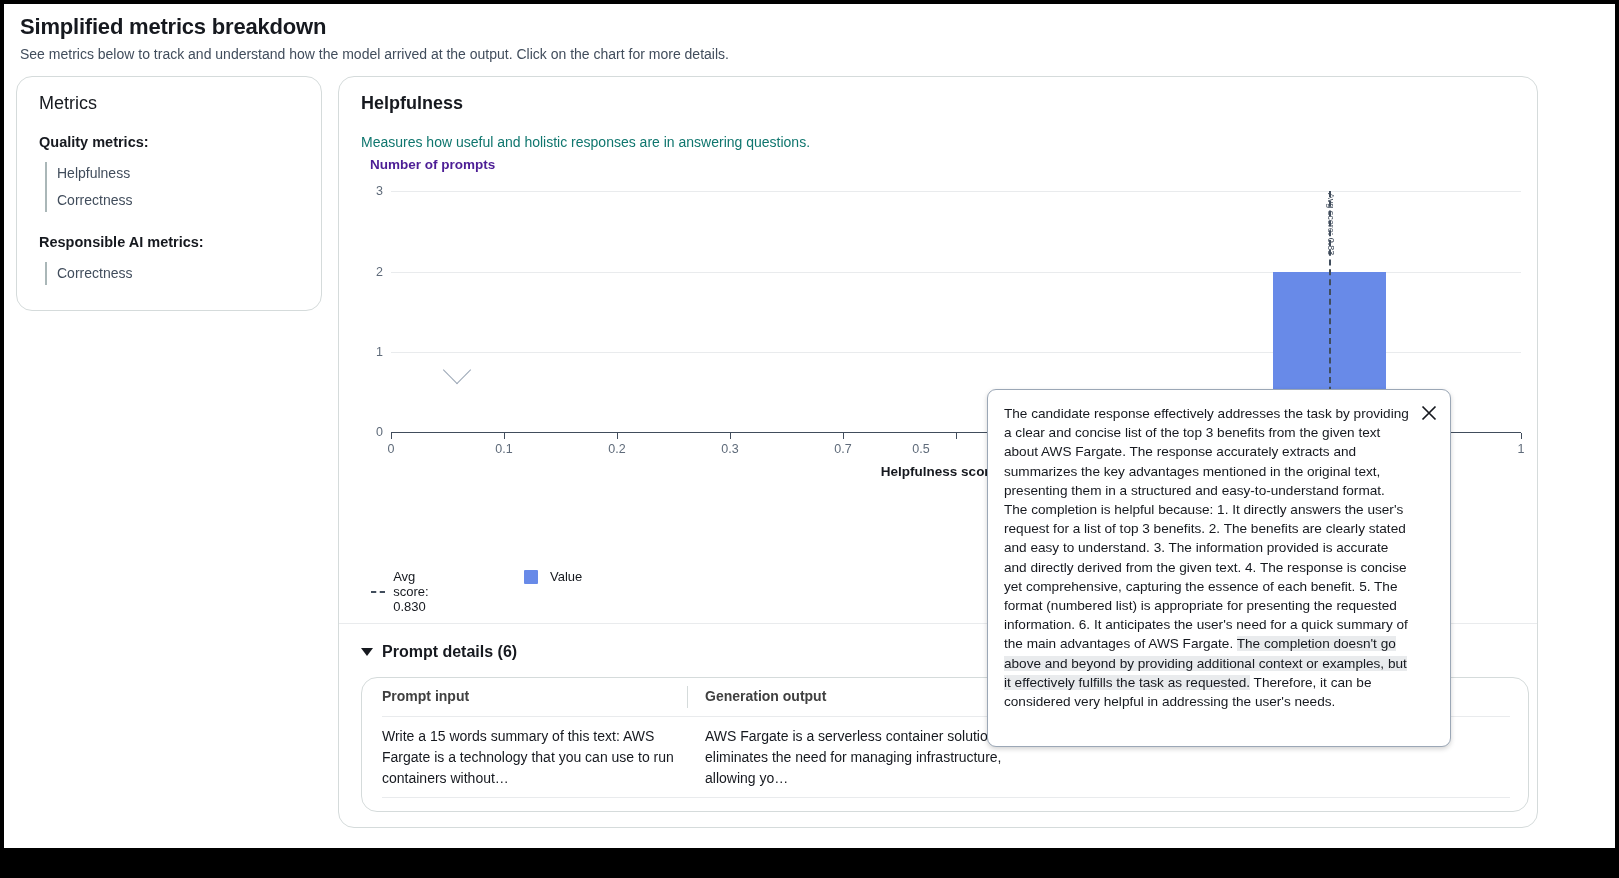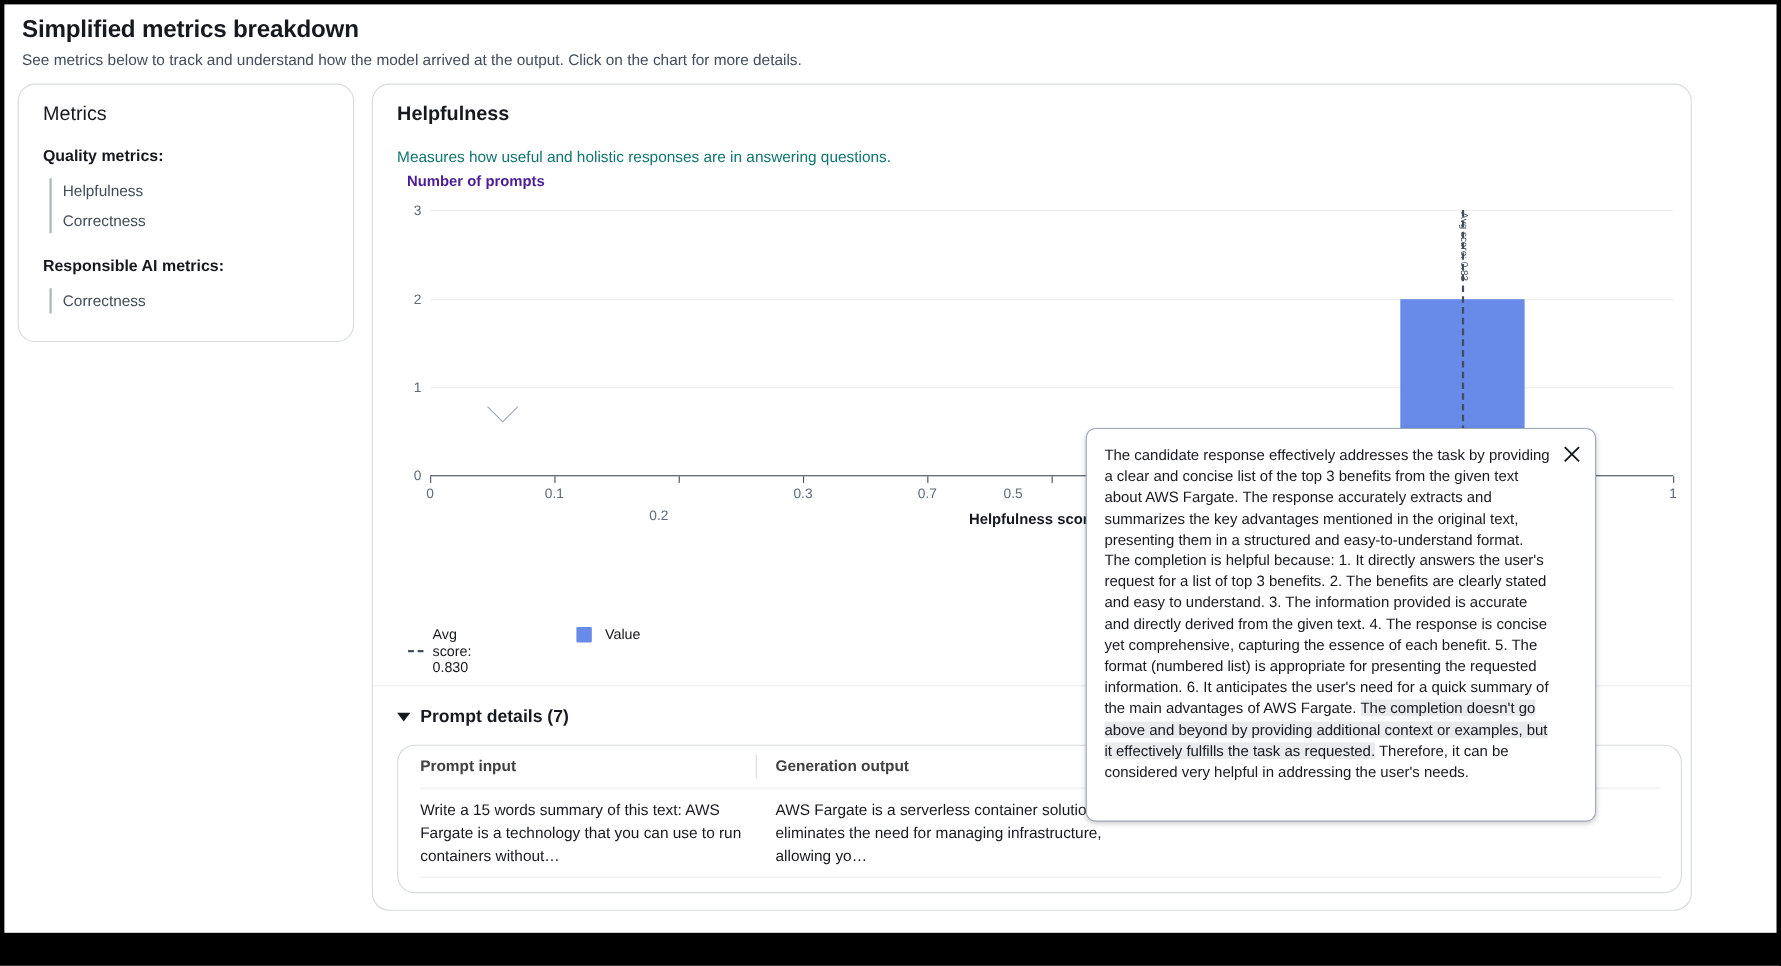--- a/index.html
+++ b/index.html
@@ -251,21 +251,21 @@
       <div class="xtick-mark" style="left:504px; top:356px;"></div>
       <div class="xtick-mark" style="left:617px; top:356px;"></div>
       <div class="xtick-mark" style="left:730px; top:356px;"></div>
       <div class="xtick-mark" style="left:843px; top:356px;"></div>
       <div class="xtick-mark" style="left:956px; top:356px;"></div>
       <div class="xtick-mark" style="left:1069px;top:356px;"></div>
       <div class="xtick-mark" style="left:1182px;top:356px;"></div>
 
       <div class="xtick-label" style="left:52px;  top:365px;">0</div>
       <div class="xtick-label" style="left:165px; top:365px;">0.1</div>
-      <div class="xtick-label" style="left:260px; top:365px;margin-top:20px;">0.2</div>
+      <div class="xtick-label" style="left:278px; top:365px;">0.2</div>
       <div class="xtick-label" style="left:391px; top:365px;">0.3</div>
       <div class="xtick-label" style="left:504px; top:365px;">0.7</div>
       <div class="xtick-label" style="left:582px; top:365px;">0.5</div>
       <div class="xtick-label" style="left:730px; top:365px;">0.6</div>
       <div class="xtick-label" style="left:843px; top:365px;">0.7</div>
       <div class="xtick-label" style="left:956px; top:365px;">0.8</div>
       <div class="xtick-label" style="left:1069px;top:365px;">0.9</div>
       <div class="xtick-label" style="left:1182px;top:365px;">1</div>
 
       <div class="axis-x-title">Helpfulness score</div>
@@ -279,21 +279,21 @@
       <div class="legend-item" style="left:185px; top:0;">
         <span class="legend-swatch"></span>
         <span>Value</span>
       </div>
     </div>
 
     <div class="card-divider"></div>
 
     <div class="pd-header">
       <span class="caret"></span>
-      <span>Prompt details (7)</span>
+      <span>Prompt details (6)</span>
     </div>
 
     <div class="pd-table">
       <div class="pd-th-row">
         <div class="pd-th" style="left:20px;">Prompt input</div>
         <div class="pd-col-sep" style="left:325px;"></div>
         <div class="pd-th" style="left:343px;">Generation output</div>
         <div class="pd-col-sep" style="left:700px;"></div>
       </div>
       <div class="pd-row-sep" style="top:38px;"></div>

